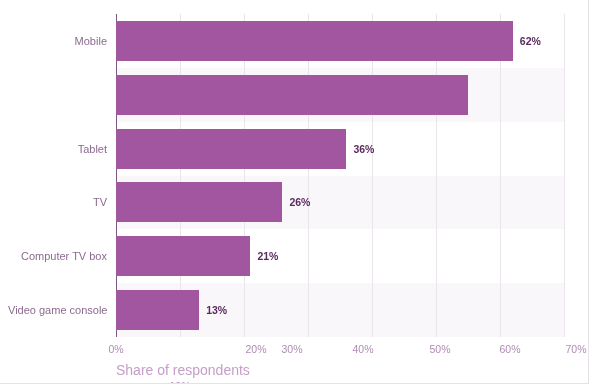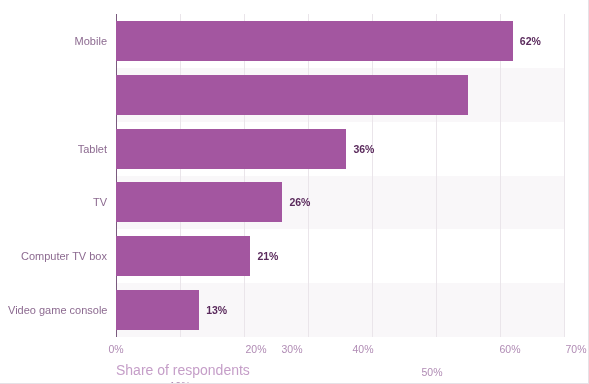--- a/index.html
+++ b/index.html
@@ -155,20 +155,20 @@
       <div class="bar" title="Video game console: 13%" style="top: 276.083px; width: 83.2px; background: rgb(163, 86, 160);"></div>
       <div class="bar-value" style="top: 276.083px; left: 83.2px; color: rgb(90, 42, 92);">13%</div>
     </div>
 
   <div id="x-axis">
       <div class="x-tick" style="left: 0px; color: rgb(176, 139, 180);">0%</div>
       <div class="x-tick" style="left: 64px; color: rgb(176, 139, 180); margin-top: 37px;">10%</div>
       <div class="x-tick" style="left: 140px; color: rgb(176, 139, 180);">20%</div>
       <div class="x-tick" style="left: 176px; color: rgb(176, 139, 180);">30%</div>
       <div class="x-tick" style="left: 247px; color: rgb(176, 139, 180);">40%</div>
-      <div class="x-tick" style="left: 316px; color: rgb(176, 139, 180); margin-top: 23px;">50%</div>
+      <div class="x-tick" style="left: 324px; color: rgb(176, 139, 180);">50%</div>
       <div class="x-tick" style="left: 384px; color: rgb(176, 139, 180); padding-left: 20px;">60%</div>
       <div class="x-tick" style="left: 460px; color: rgb(176, 139, 180); text-align: center;">70%</div>
     </div>
 
   <div id="x-axis-title">Share of respondents</div>
 
 </div>
 
 </body></html>

